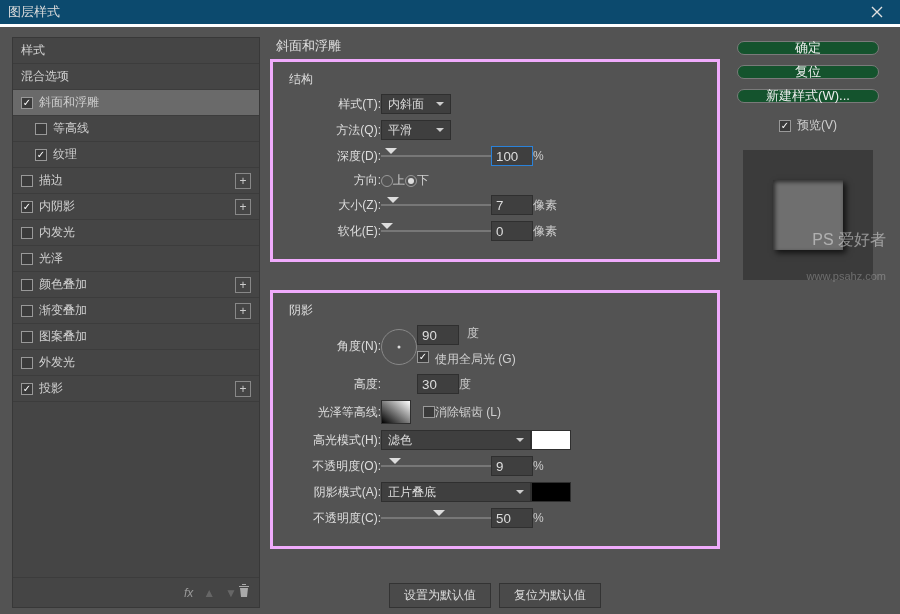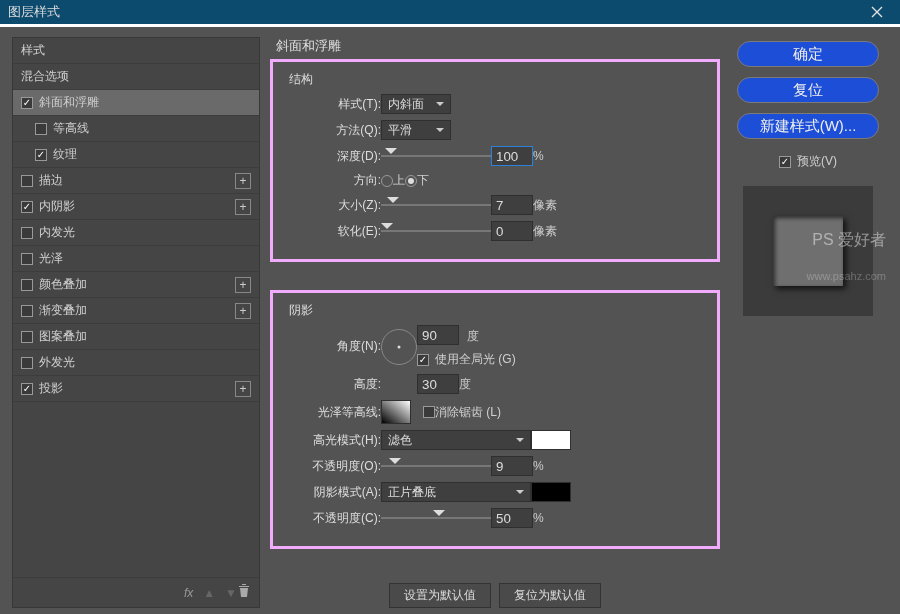--- a/index.html
+++ b/index.html
@@ -210,27 +210,27 @@
     .right {
       width: 160px;
       display: flex;
       flex-direction: column;
       align-items: center;
       gap: 10px;
       padding-top: 4px;
     }
     .pill {
       width: 142px;
-      height: 26px;
+      height: 14px;
       border-radius: 13px;
       border: 1px solid #7a7a7a;
       display: flex; align-items: center; justify-content: center;
       color: #eee;
-      font-size: 15px;
-      background: #1d4ed8;
+      font-size: 13px;
+      background: #14532d;
     }
     .preview-check { display: flex; align-items: center; gap: 6px; margin-top: 4px; }
     .preview-box {
       width: 130px; height: 130px;
       background: #3b3b3b;
       margin-top: 6px;
       position: relative;
     }
     .preview-inner {
       position: absolute;
@@ -437,25 +437,25 @@
 
         <div class="group-box">
           <div class="group-label">阴影</div>
 
           <div class="row">
             <div class="row-label">角度(N):</div>
             <div class="angle-circle">
                 <div class="angle-dot"></div>
               </div>
             <div style="display:flex;flex-direction:column;gap:6px">
-              <div style="display:flex;align-items:flex-end;gap:8px">
+              <div style="display:flex;align-items:flex-start;gap:8px">
                 <input class="num-input" value="90" style="">
                 <span class="unit">度</span>
               </div>
-              <div style="display:flex;align-items:center;gap:6px">
+              <div style="display:flex;gap:6px">
                 <span class="check checked"></span>
                 <span>使用全局光 (G)</span>
               </div>
             </div>
           </div>
 
           <div class="row">
             <div class="row-label">高度:</div>
             <div style="width:36px"></div>
             <input class="num-input" value="30" style="">

